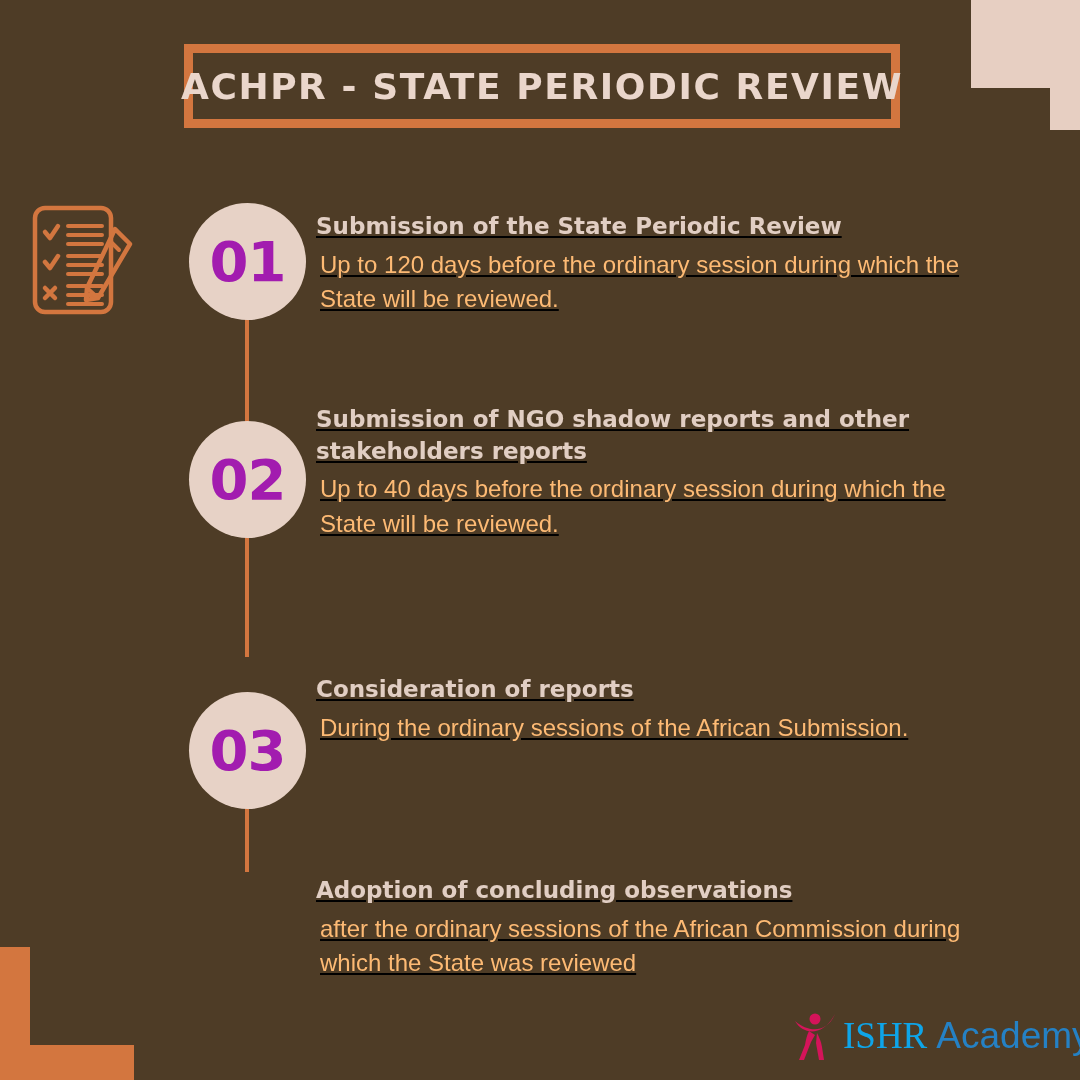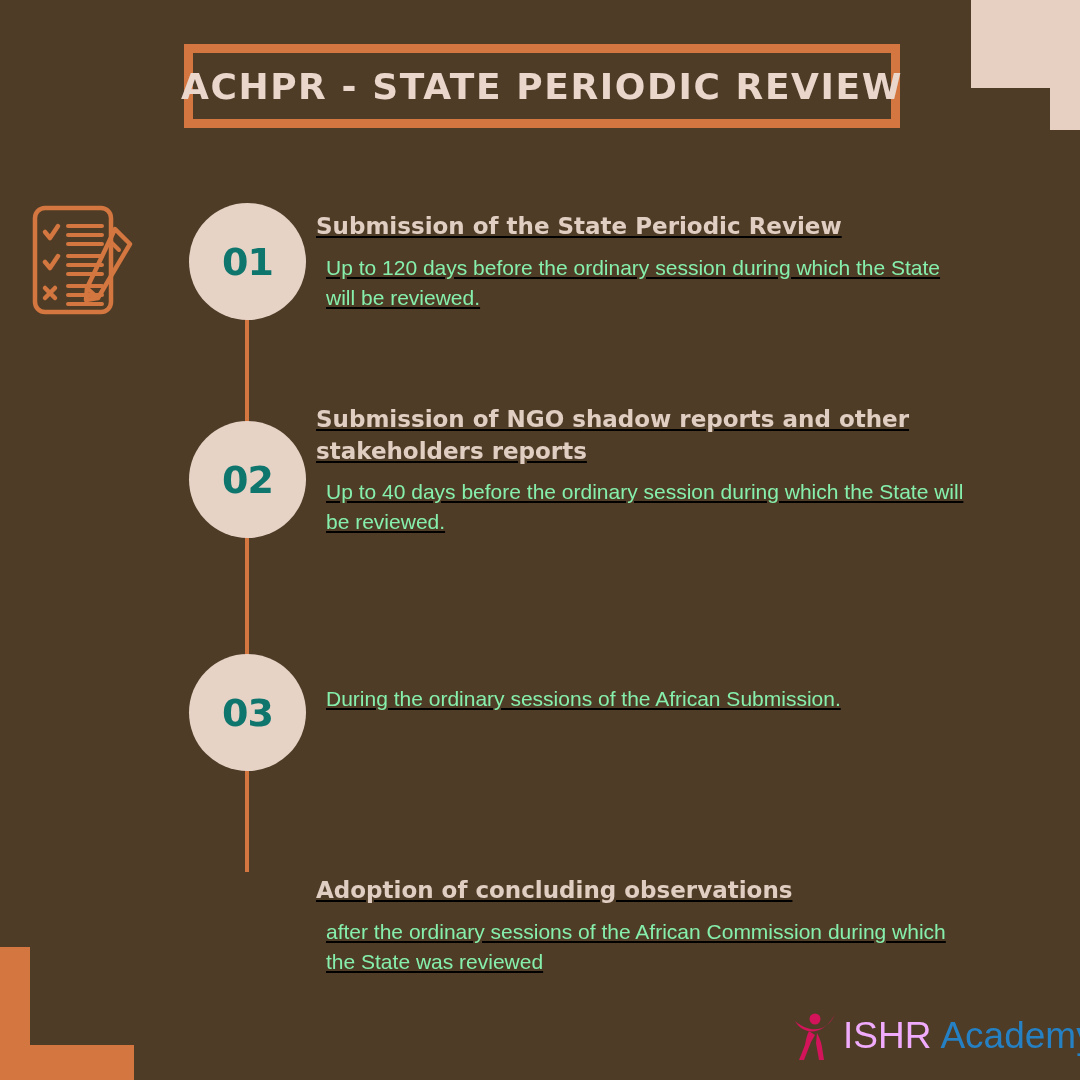--- a/index.html
+++ b/index.html
@@ -102,52 +102,52 @@
     border-radius: 50%;
     background: #e7d2c6;
     display: flex;
     align-items: center;
     justify-content: center;
     left: 189px;
   }
   .badge-num {
     font-family: "DejaVu Sans", sans-serif;
     font-weight: bold;
-    font-size: 38px;
-    color: #0f766e;
+    font-size: 56px;
+    color: #a21caf;
     letter-spacing: -1px;
     line-height: 1;
   }
   .step-text {
     position: absolute;
     left: 316px;
     width: 660px;
     text-decoration: underline;
   }
   .step-title {
     font-family: "DejaVu Sans", sans-serif;
     font-weight: bold;
     font-size: 23px;
     line-height: 1.38;
     color: #e1cec3;
     margin: 0 0 5px 0;
   }
   .step-desc {
     font-family: "Liberation Sans", sans-serif;
     font-weight: normal;
-    font-size: 21px;
+    font-size: 24px;
     line-height: 1.42;
-    color: #86efac;
-    margin: 10px;
+    color: #fdba74;
+    margin: 4px;
   }
 
   
   .badge-1 { top: 203px; }
   .badge-2 { top: 421px; }
-  .badge-3 { top: 654px; }
+  .badge-3 { top: 692px; }
   .badge-4 { top: 869px; }
 
   .text-1 { top: 211px; }
   .text-2 { top: 404px; }
   .text-3 { top: 674px; }
   .text-4 { top: 875px; }
 
   
   .logo {
     position: absolute;
@@ -156,23 +156,23 @@
     height: 54px;
     display: flex;
     align-items: center;
   }
   .logo-mark {
     width: 46px;
     height: 52px;
     margin-right: 4px;
   }
   .logo-ishr {
-    font-family: Liberation Sans, sans-serif;
+    font-family: Liberation Serif, serif;
     font-size: 37px;
-    color: #f0abfc;
+    color: #0ea5e9;
     letter-spacing: 0px;
     line-height: 1;
   }
   .logo-academy {
     font-family: "Liberation Sans", sans-serif;
     font-size: 37px;
     color: #2581c4;
     letter-spacing: 0px;
     line-height: 1;
     margin-left: 9px;
@@ -224,20 +224,21 @@
   </div>
   <div class="step-text text-2">
     <p class="step-title">Submission of NGO shadow reports and other stakeholders reports</p>
     <p class="step-desc">Up to 40 days before the ordinary session during which the State will be reviewed.</p>
   </div>
 
   <div class="badge badge-3">
     <span class="badge-num">03</span>
   </div>
   <div class="step-text text-3">
+    <p class="step-title">Consideration of reports</p>
     <p class="step-desc">During the ordinary sessions of the African Submission.</p>
   </div>
 
   <div class="step-text text-4">
     <p class="step-title">Adoption of concluding observations</p>
     <p class="step-desc">after the ordinary sessions of the African Commission during which the State was reviewed</p>
   </div>
 
   <div class="logo">
     <div class="logo-mark">

